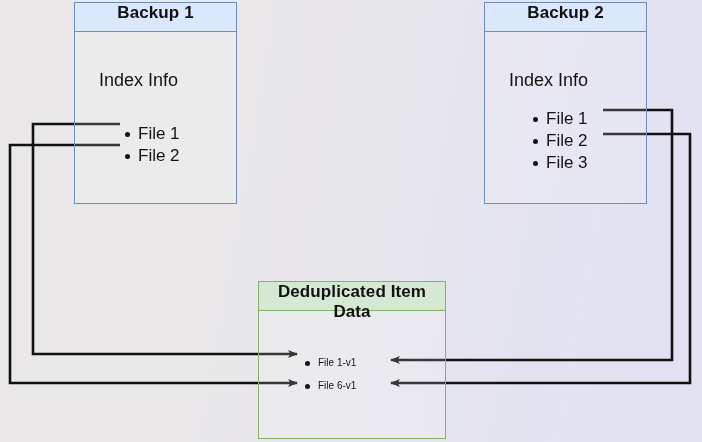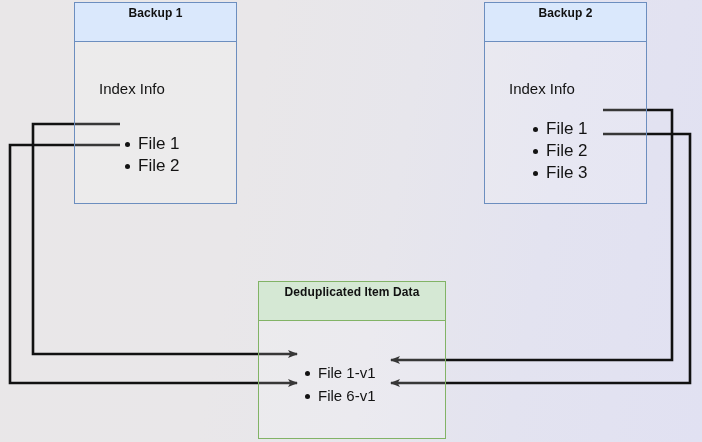--- a/index.html
+++ b/index.html
@@ -30,41 +30,41 @@
     position: absolute;
     box-sizing: border-box;
     border: 1px solid #6c8ebf;
     background: rgba(255,255,255,0.16);
   }
   .node.green {
     border-color: #82b366;
   }
   .node-header {
     box-sizing: border-box;
-    height: 39px;
+    height: 29px;
     line-height: 20px;
     text-align: center;
-    font-size: 12px;
+    font-size: 17px;
     font-weight: bold;
     color: #111111;
     background: #dae8fc;
     border-bottom: 1px solid #6c8ebf;
     letter-spacing: 0.1px;
   }
   .node.green .node-header {
     background: #d5e8d4;
     border-bottom-color: #82b366;
   }
   .node-body {
     position: relative;
     height: calc(100% - 21px);
   }
   .index-label {
     position: absolute;
-    font-size: 15px;
+    font-size: 18px;
     color: #131313;
   }
   .file-list {
     position: absolute;
     margin: 0;
     padding: 0;
     list-style: none;
   }
   .file-list li {
     position: relative;
@@ -78,21 +78,21 @@
     content: "";
     position: absolute;
     left: 4px;
     top: 9px;
     width: 5px;
     height: 5px;
     border-radius: 50%;
     background: #131313;
   }
   .dedup-list li {
-    font-size: 15px;
+    font-size: 10px;
     line-height: 23px;
   }
   .dedup-list li::before {
     top: 9.5px;
   }
 </style>
 </head>
 <body>
 
 <div id="canvas">

